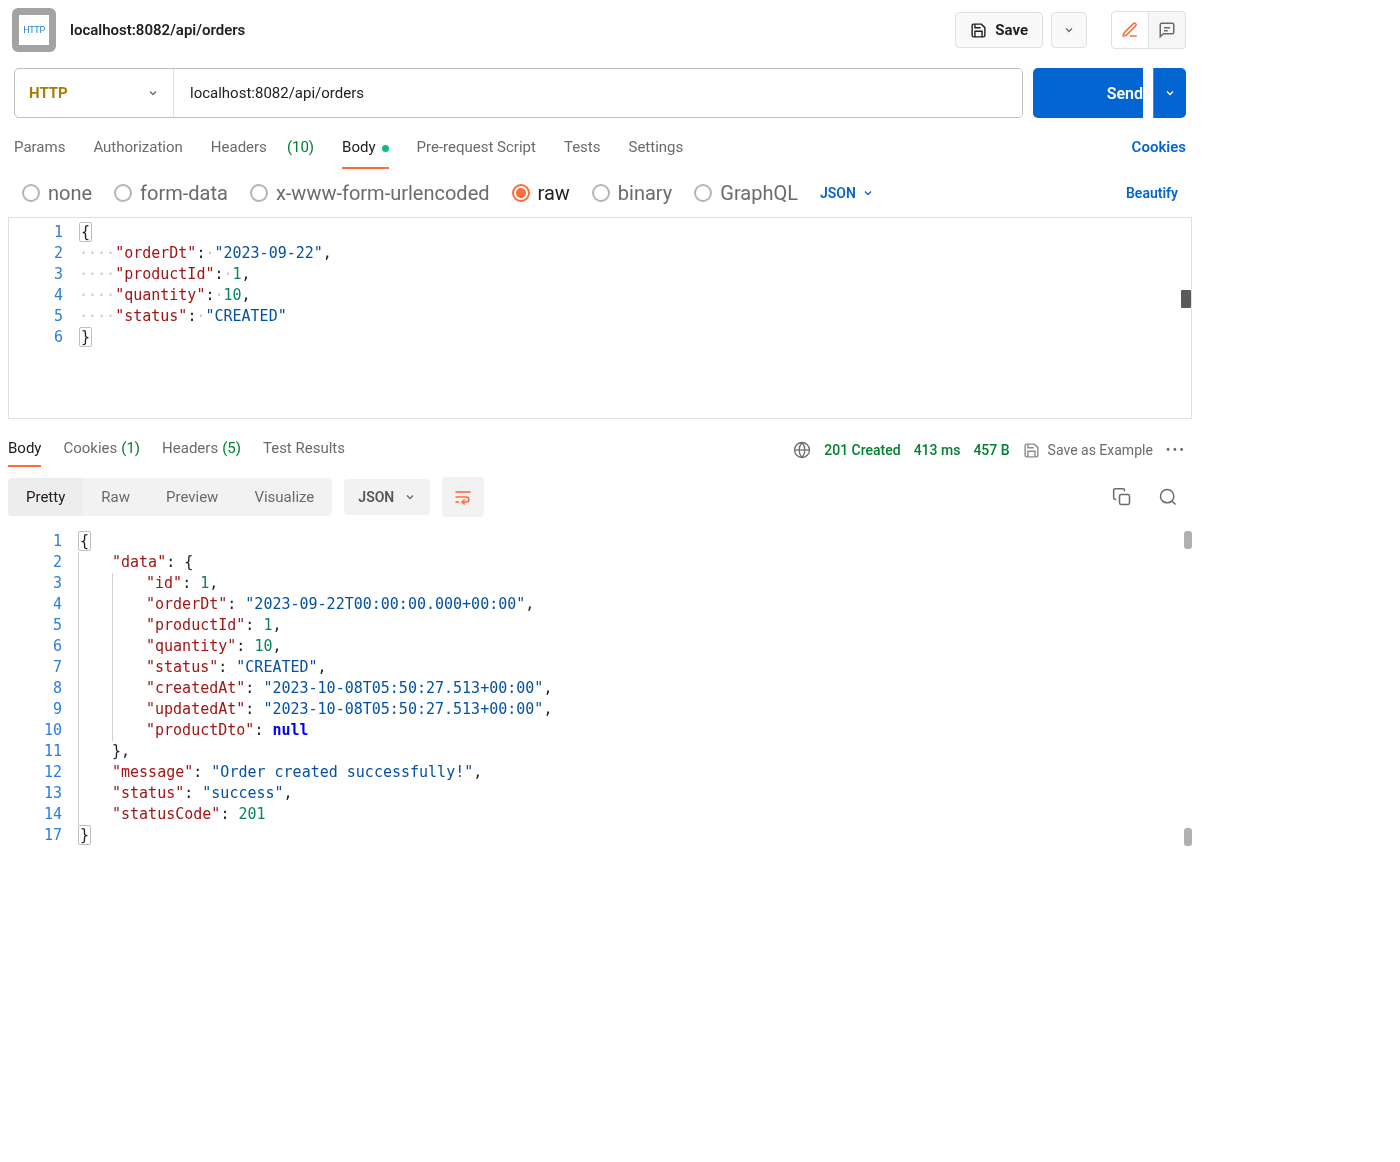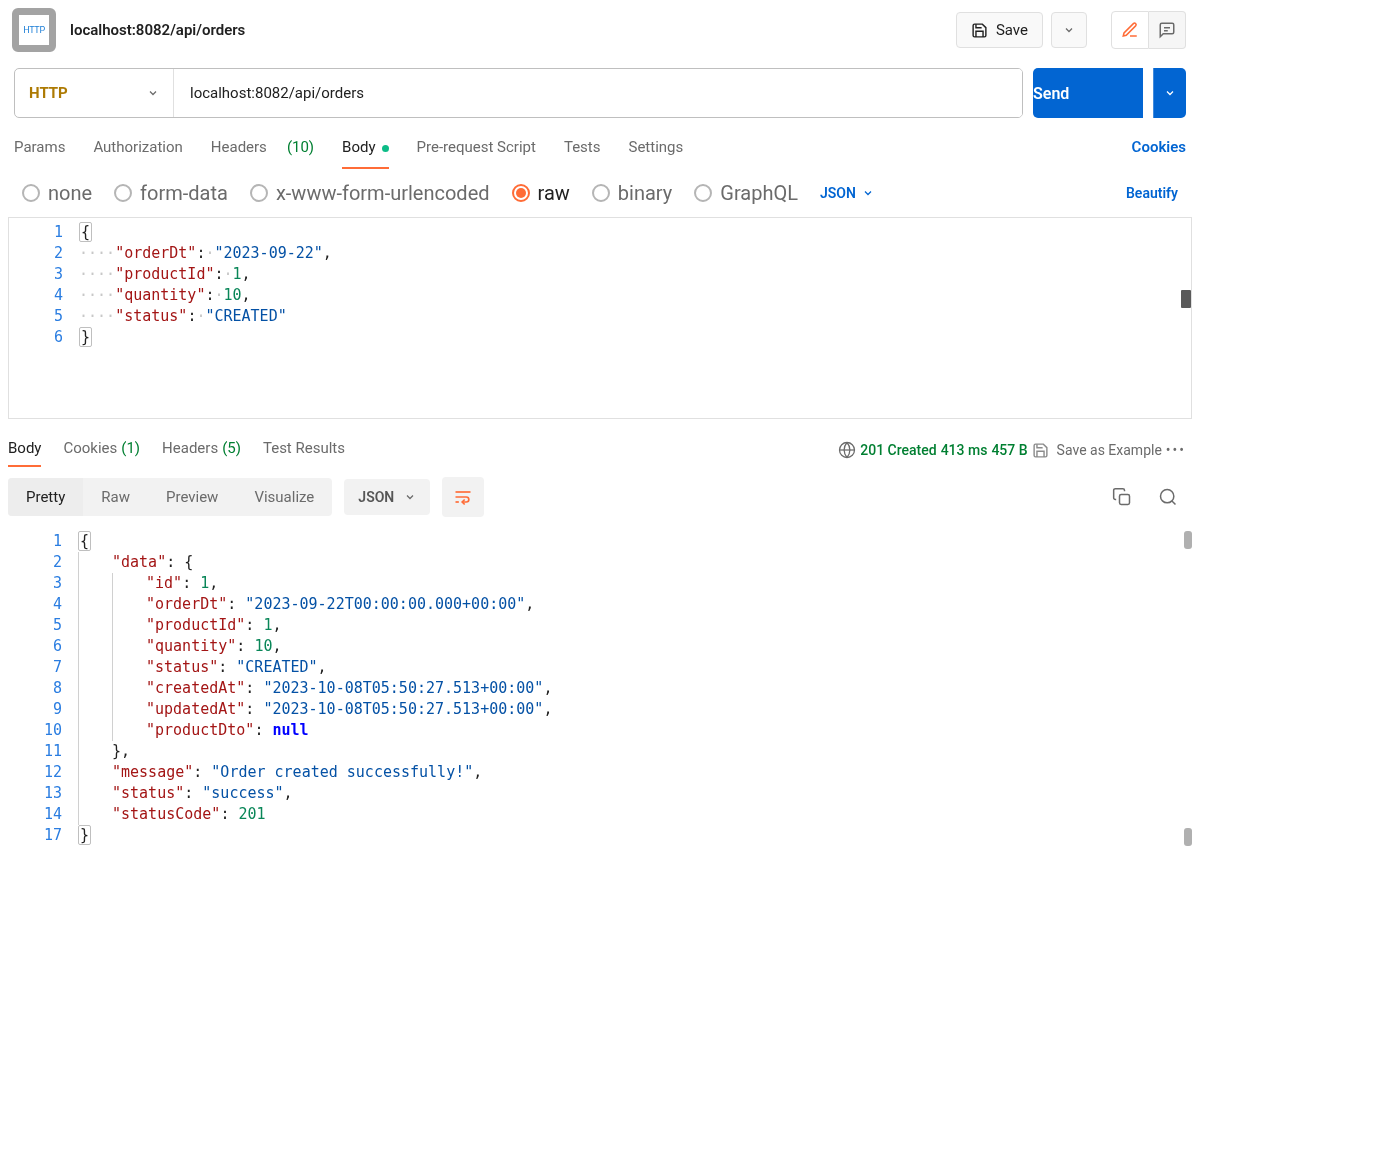--- a/index.html
+++ b/index.html
@@ -28,34 +28,34 @@
     --line-num: #2a7de1;
   }
   html,body { margin:0; padding:0; background:var(--bg); color:var(--text); font-family:-apple-system,BlinkMacSystemFont,"Segoe UI",Roboto,sans-serif; font-size:14px; }
   body { width:1200px; height:996px; overflow:hidden; position:relative; }
 
   
   .titlebar { display:flex; align-items:center; padding:8px 14px 8px 12px; gap:14px; }
   .http-badge { width:30px; height:30px; border:7px solid #a3a3a3; border-radius:6px; display:flex; align-items:center; justify-content:center; font-size:9px; font-weight:400; color:#1c7ed6; letter-spacing:-0.3px; }
   .title-text { font-size:15px; font-weight:600; flex:1; }
   .titlebar-actions { display:flex; align-items:center; gap:8px; }
-  .save-btn { display:flex; align-items:center; gap:8px; height:34px; padding:0 14px; border:1px solid var(--border); background:#f9f9f9; border-radius:4px; font-size:15px; font-weight:400; cursor:pointer; }
+  .save-btn { display:flex; align-items:center; gap:8px; height:34px; padding:0 14px; border:1px solid var(--border); background:#f9f9f9; border-radius:4px; font-size:15px; font-weight:700; cursor:pointer; }
   .save-btn svg { width:17px; height:17px; }
   .caret-btn { width:34px; height:34px; border:1px solid var(--border); background:#f9f9f9; border-radius:4px; display:flex; align-items:center; justify-content:center; cursor:pointer; }
   .icon-only { width:36px; height:36px; border:1px solid var(--border); border-radius:4px; display:flex; align-items:center; justify-content:center; cursor:pointer; background:#fff; }
   .icon-pair { display:flex; }
   .icon-pair .icon-only:first-child { border-top-right-radius:0; border-bottom-right-radius:0; }
   .icon-pair .icon-only:last-child { border-top-left-radius:0; border-bottom-left-radius:0; border-left:none; background:#f6f6f6; }
 
   
   .url-row { display:flex; align-items:stretch; gap:10px; padding:8px 14px; }
   .url-box { flex:1; display:flex; border:1px solid #bfbfbf; border-radius:5px; height:48px; overflow:hidden; }
   .method-select { width:130px; display:flex; align-items:center; justify-content:space-between; padding:0 14px; border-right:1px solid var(--border); font-weight:700; font-size:15px; color:var(--method-orange); cursor:pointer; }
   .url-input { flex:1; border:none; outline:none; padding:0 16px; font-size:15px; color:#212121; font-family:inherit; }
-  .send-btn { width:110px; display:flex; align-items:center; justify-content:flex-start; background:var(--send-blue); color:#fff; font-size:16px; font-weight:600; border-radius:5px 0 0 5px; cursor:pointer; }
+  .send-btn { width:110px; display:flex; align-items:center; justify-content:flex-end; background:var(--send-blue); color:#fff; font-size:16px; font-weight:600; border-radius:5px 0 0 5px; cursor:pointer; }
   .send-caret { width:32px; background:var(--send-blue); border-left:1px solid rgba(255,255,255,0.25); display:flex; align-items:center; justify-content:center; border-radius:0 5px 5px 0; cursor:pointer; }
 
   
   .req-tabs-row { display:flex; align-items:center; padding:0 14px; border-bottom:1px solid transparent; position:relative; }
   .req-tabs { display:flex; gap:28px; }
   .req-tab { padding:12px 0; color:var(--muted); font-size:15px; cursor:pointer; position:relative; }
   .req-tab .count { color:var(--green-badge); margin-left:20px; }
   .req-tab.active { color:#212121; }
   .req-tab.active::after { content:""; position:absolute; left:0; right:0; bottom:-1px; height:2px; background:var(--accent-orange); }
   .dot-green { width:7px; height:7px; border-radius:50%; background:#0cbc87; display:inline-block; margin-left:6px; vertical-align:middle; }
@@ -86,21 +86,21 @@
   .lit { color:var(--code-literal); font-weight:700; }
   .minimap-mark { position:absolute; right:0; top:72px; width:10px; height:18px; background:#5a5a5a; border-radius:1px; }
 
   
   .resp-bar { display:flex; align-items:center; padding:14px 14px 4px 8px; gap:20px; }
   .resp-tabs { display:flex; gap:22px; }
   .resp-tab { padding:6px 0 10px; font-size:15px; color:var(--muted); cursor:pointer; position:relative; }
   .resp-tab .count { color:var(--green-badge); margin-left:4px; }
   .resp-tab.active { color:#212121; }
   .resp-tab.active::after { content:""; position:absolute; left:0; right:0; bottom:0; height:2px; background:var(--accent-orange); }
-  .resp-right { margin-left:auto; display:flex; align-items:center; gap:4px; color:var(--muted); font-size:14px; }
+  .resp-right { margin-left:auto; display:flex; align-items:center; gap:13px; color:var(--muted); font-size:14px; }
   .status-code { color:var(--success); font-weight:500; }
   .save-example { display:flex; align-items:center; gap:8px; color:var(--muted); cursor:pointer; }
   .save-example svg { width:17px; height:17px; }
   .kebab { letter-spacing:2px; color:var(--muted); cursor:pointer; }
 
   
   .resp-toolbar { display:flex; align-items:center; padding:6px 8px 10px; gap:12px; }
   .view-pills { display:flex; background:var(--pill-bg); border-radius:4px; overflow:hidden; }
   .view-pill { padding:10px 18px; font-size:15px; color:var(--muted); cursor:pointer; }
   .view-pill.active { background:#ededed; color:#212121; }

